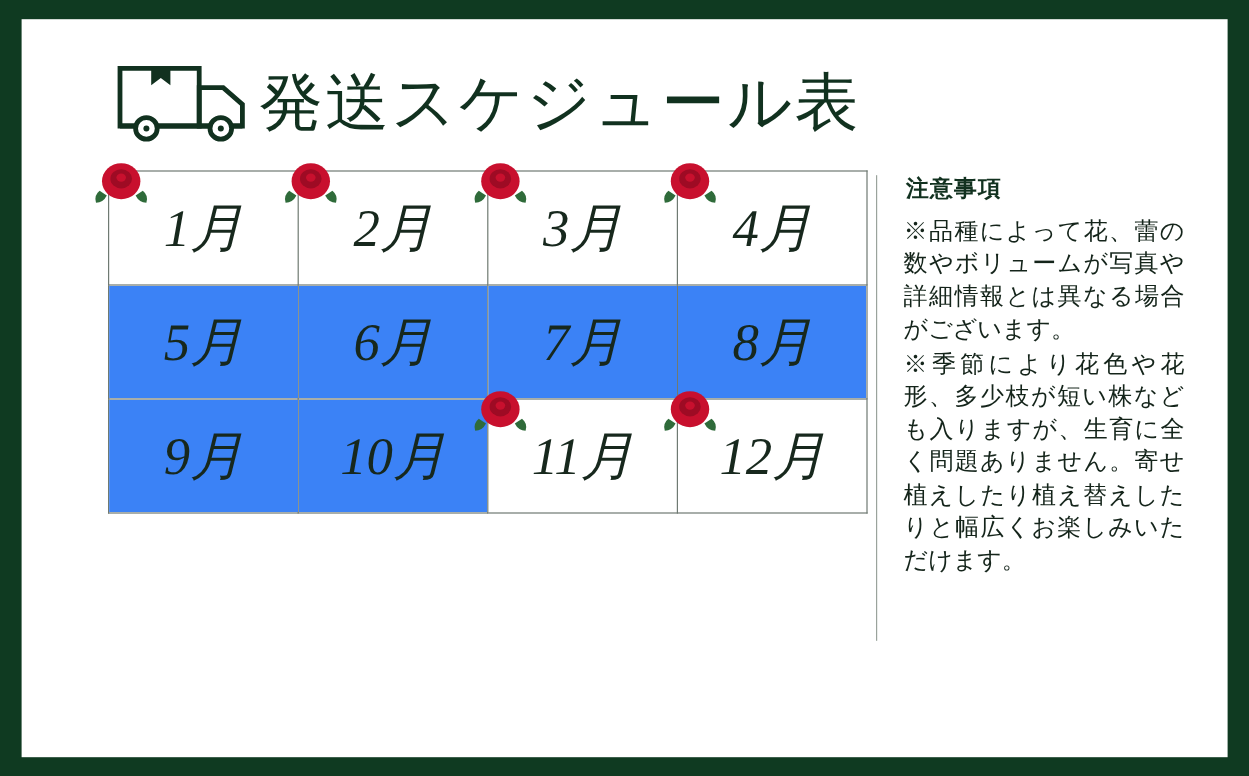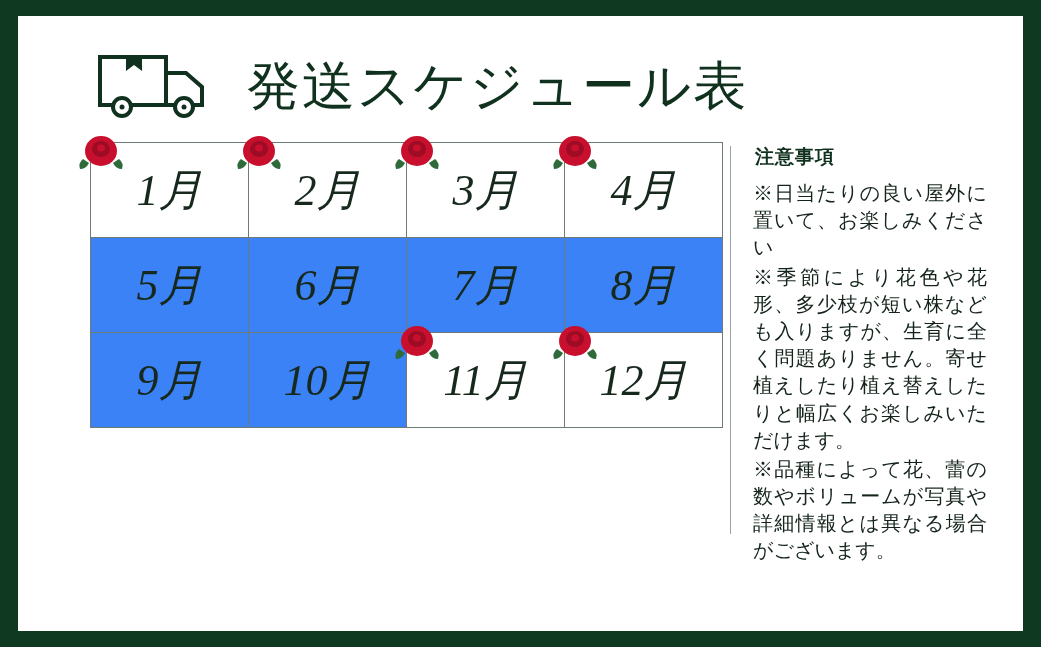--- a/index.html
+++ b/index.html
@@ -27,21 +27,21 @@
     width: 100%;
     height: 100%;
     background: #ffffff;
     box-sizing: border-box;
     padding: 24px 30px 18px 30px;
   }
   
   .header {
     display: flex;
     align-items: center;
-    gap: 35px;
+    gap: 4px;
     padding-left: 48px;
     height: 92px;
   }
   .truck-icon {
     width: 116px;
     height: 74px;
     flex: 0 0 auto;
   }
   .title {
     font-size: 53px;
@@ -272,20 +272,19 @@
             </tr>
           </tbody>
         </table>
 
       </div>
 
       <div class="divider"></div>
 
       <div class="right-col">
         <div class="caution-title">注意事項</div>
-        <div class="caution-item">※日当たりの良い屋外に置いて、お楽しみください</div>
+        <div class="caution-item">※品種によって花、蕾の数やボリュームが写真や詳細情報とは異なる場合がございます。</div>
         <div class="caution-item">※季節により花色や花形、多少枝が短い株なども入りますが、生育に全く問題ありません。寄せ植えしたり植え替えしたりと幅広くお楽しみいただけます。</div>
-        <div class="caution-item">※品種によって花、蕾の数やボリュームが写真や詳細情報とは異なる場合がございます。</div>
       </div>
 
     </div>
   </div>
 </div>
 
 </body></html>

